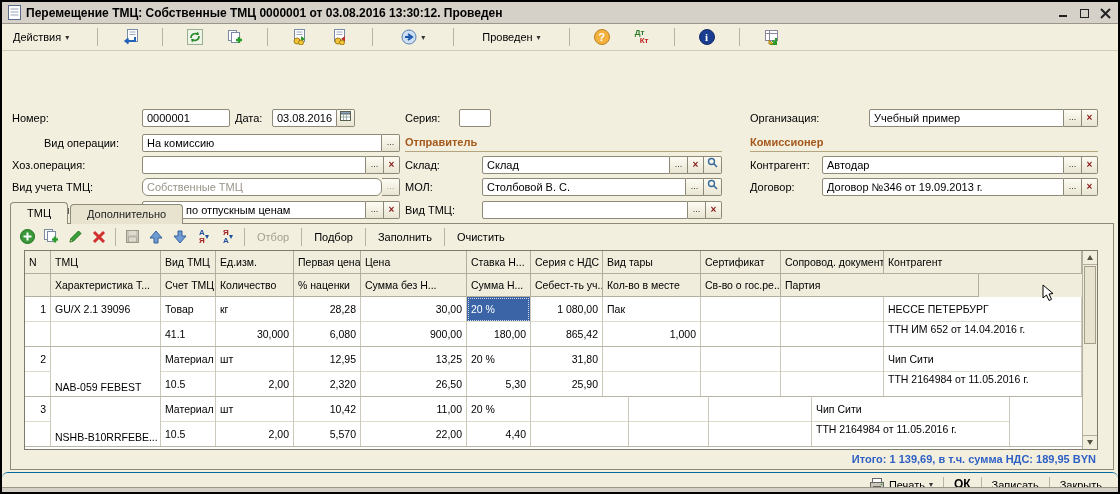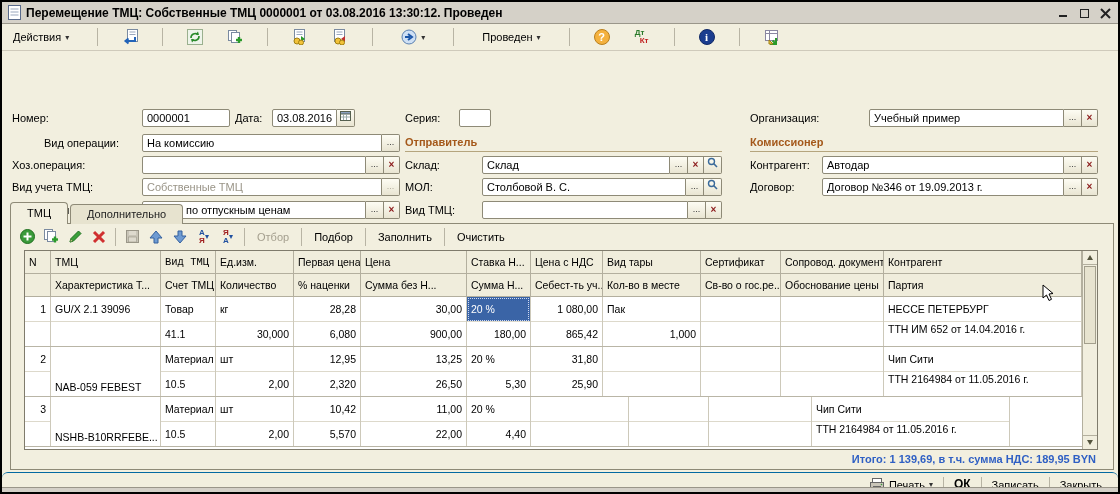--- a/index.html
+++ b/index.html
@@ -35,21 +35,21 @@
   .formarea{position:absolute;left:0;top:50px;right:0;height:148px;}
   .lbl{position:absolute;white-space:nowrap;line-height:18px;}
   .fld{position:absolute;display:flex;height:18px;}
   .fld .val{flex:1;background:#fff;border:1px solid #8E8A77;border-radius:2px 0 0 2px;
     padding:0 4px;line-height:16px;white-space:nowrap;overflow:hidden;}
   .fld .val.rounded{border-radius:2px;}
   .fld .fbtn{width:18px;background:linear-gradient(#fdfcf3,#e9e5d2);border:1px solid #8E8A77;border-left:none;
     text-align:center;font-size:9px;line-height:15px;color:#333;overflow:hidden;}
   .fld .fbtn:last-child{border-radius:0 2px 2px 0;}
   .fld .fbtn.xbtn{color:#8b1a1a;font-weight:bold;font-size:10px;width:16px;}
-  .fld.disabled .val{color:#999487;}
+  .fld.disabled .val{color:#999487;border-radius:6px;}
   .fld.disabled .fbtn{color:#b0ab9c;}
   .sect{position:absolute;height:16px;border-bottom:1px solid #b5a57e;font-weight:bold;}
   
   .tabs{position:absolute;left:8px;top:200px;display:flex;z-index:3;}
   .tab{height:22px;line-height:20px;padding:0 16px;border:1px solid #8E8A77;border-bottom:none;
     border-radius:4px 4px 0 0;margin-right:2px;}
   .tab.active{background:#F2EFDF;}
   .tab.inactive{background:#E7E3CF;height:20px;margin-top:2px;line-height:18px;color:#222;}
   .tabpage{position:absolute;left:8px;top:221px;width:1104px;height:247px;
     border:1px solid #8E8A77;background:#F2EFDF;}
@@ -408,43 +408,42 @@
       <div class="gtext">Заполнить</div>
       <div class="sep"></div>
       <div class="gtext">Очистить</div>
     </div>
 
     <div class="grid">
       <div id="gridHead">
           <div class="ghrow">
             <div class="ghcell" style="width: 26px;">N</div>
             <div class="ghcell" style="width: 110px;">ТМЦ</div>
-            <div class="ghcell" style="width: 55px; font-family: Liberation Mono, monospace;">Вид ТМЦ</div>
+            <div class="ghcell" style="width: 55px;">Вид ТМЦ</div>
             <div class="ghcell" style="width: 78px;">Ед.изм.</div>
             <div class="ghcell" style="width: 67px;">Первая цена</div>
             <div class="ghcell" style="width: 106px;">Цена</div>
             <div class="ghcell" style="width: 64px;">Ставка Н...</div>
-            <div class="ghcell" style="width: 72px;">Цена с НДС</div>
+            <div class="ghcell" style="width: 72px;">Серия с НДС</div>
             <div class="ghcell" style="width: 98px;">Вид тары</div>
             <div class="ghcell" style="width: 80px;">Сертификат</div>
             <div class="ghcell" style="width: 103px;">Сопровод. документы</div>
             <div class="ghcell" style="width: 198px;">Контрагент</div>
           </div>
           <div class="ghrow">
             <div class="ghcell" style="width: 26px;"></div>
             <div class="ghcell" style="width: 110px;">Характеристика Т...</div>
             <div class="ghcell" style="width: 55px;">Счет ТМЦ</div>
             <div class="ghcell" style="width: 78px;">Количество</div>
             <div class="ghcell" style="width: 67px;">% наценки</div>
             <div class="ghcell" style="width: 106px;">Сумма без Н...</div>
             <div class="ghcell" style="width: 64px;">Сумма Н...</div>
             <div class="ghcell" style="width: 72px;">Себест-ть уч...</div>
             <div class="ghcell" style="width: 98px;">Кол-во в месте</div>
             <div class="ghcell" style="width: 80px;">Св-во о гос.ре...</div>
-            <div class="ghcell" style="width: 103px;">Обоснование цены</div>
             <div class="ghcell" style="width: 198px;">Партия</div>
           </div>
         </div>
       <div id="gridBody">
           <div class="grow">
             <div class="gcell" style="width: 26px;">
               <div class="gl gl1 al-r">1</div>
               <div class="gl gl2 al-r"></div>
             </div>
             <div class="gcell" style="width: 110px;">

